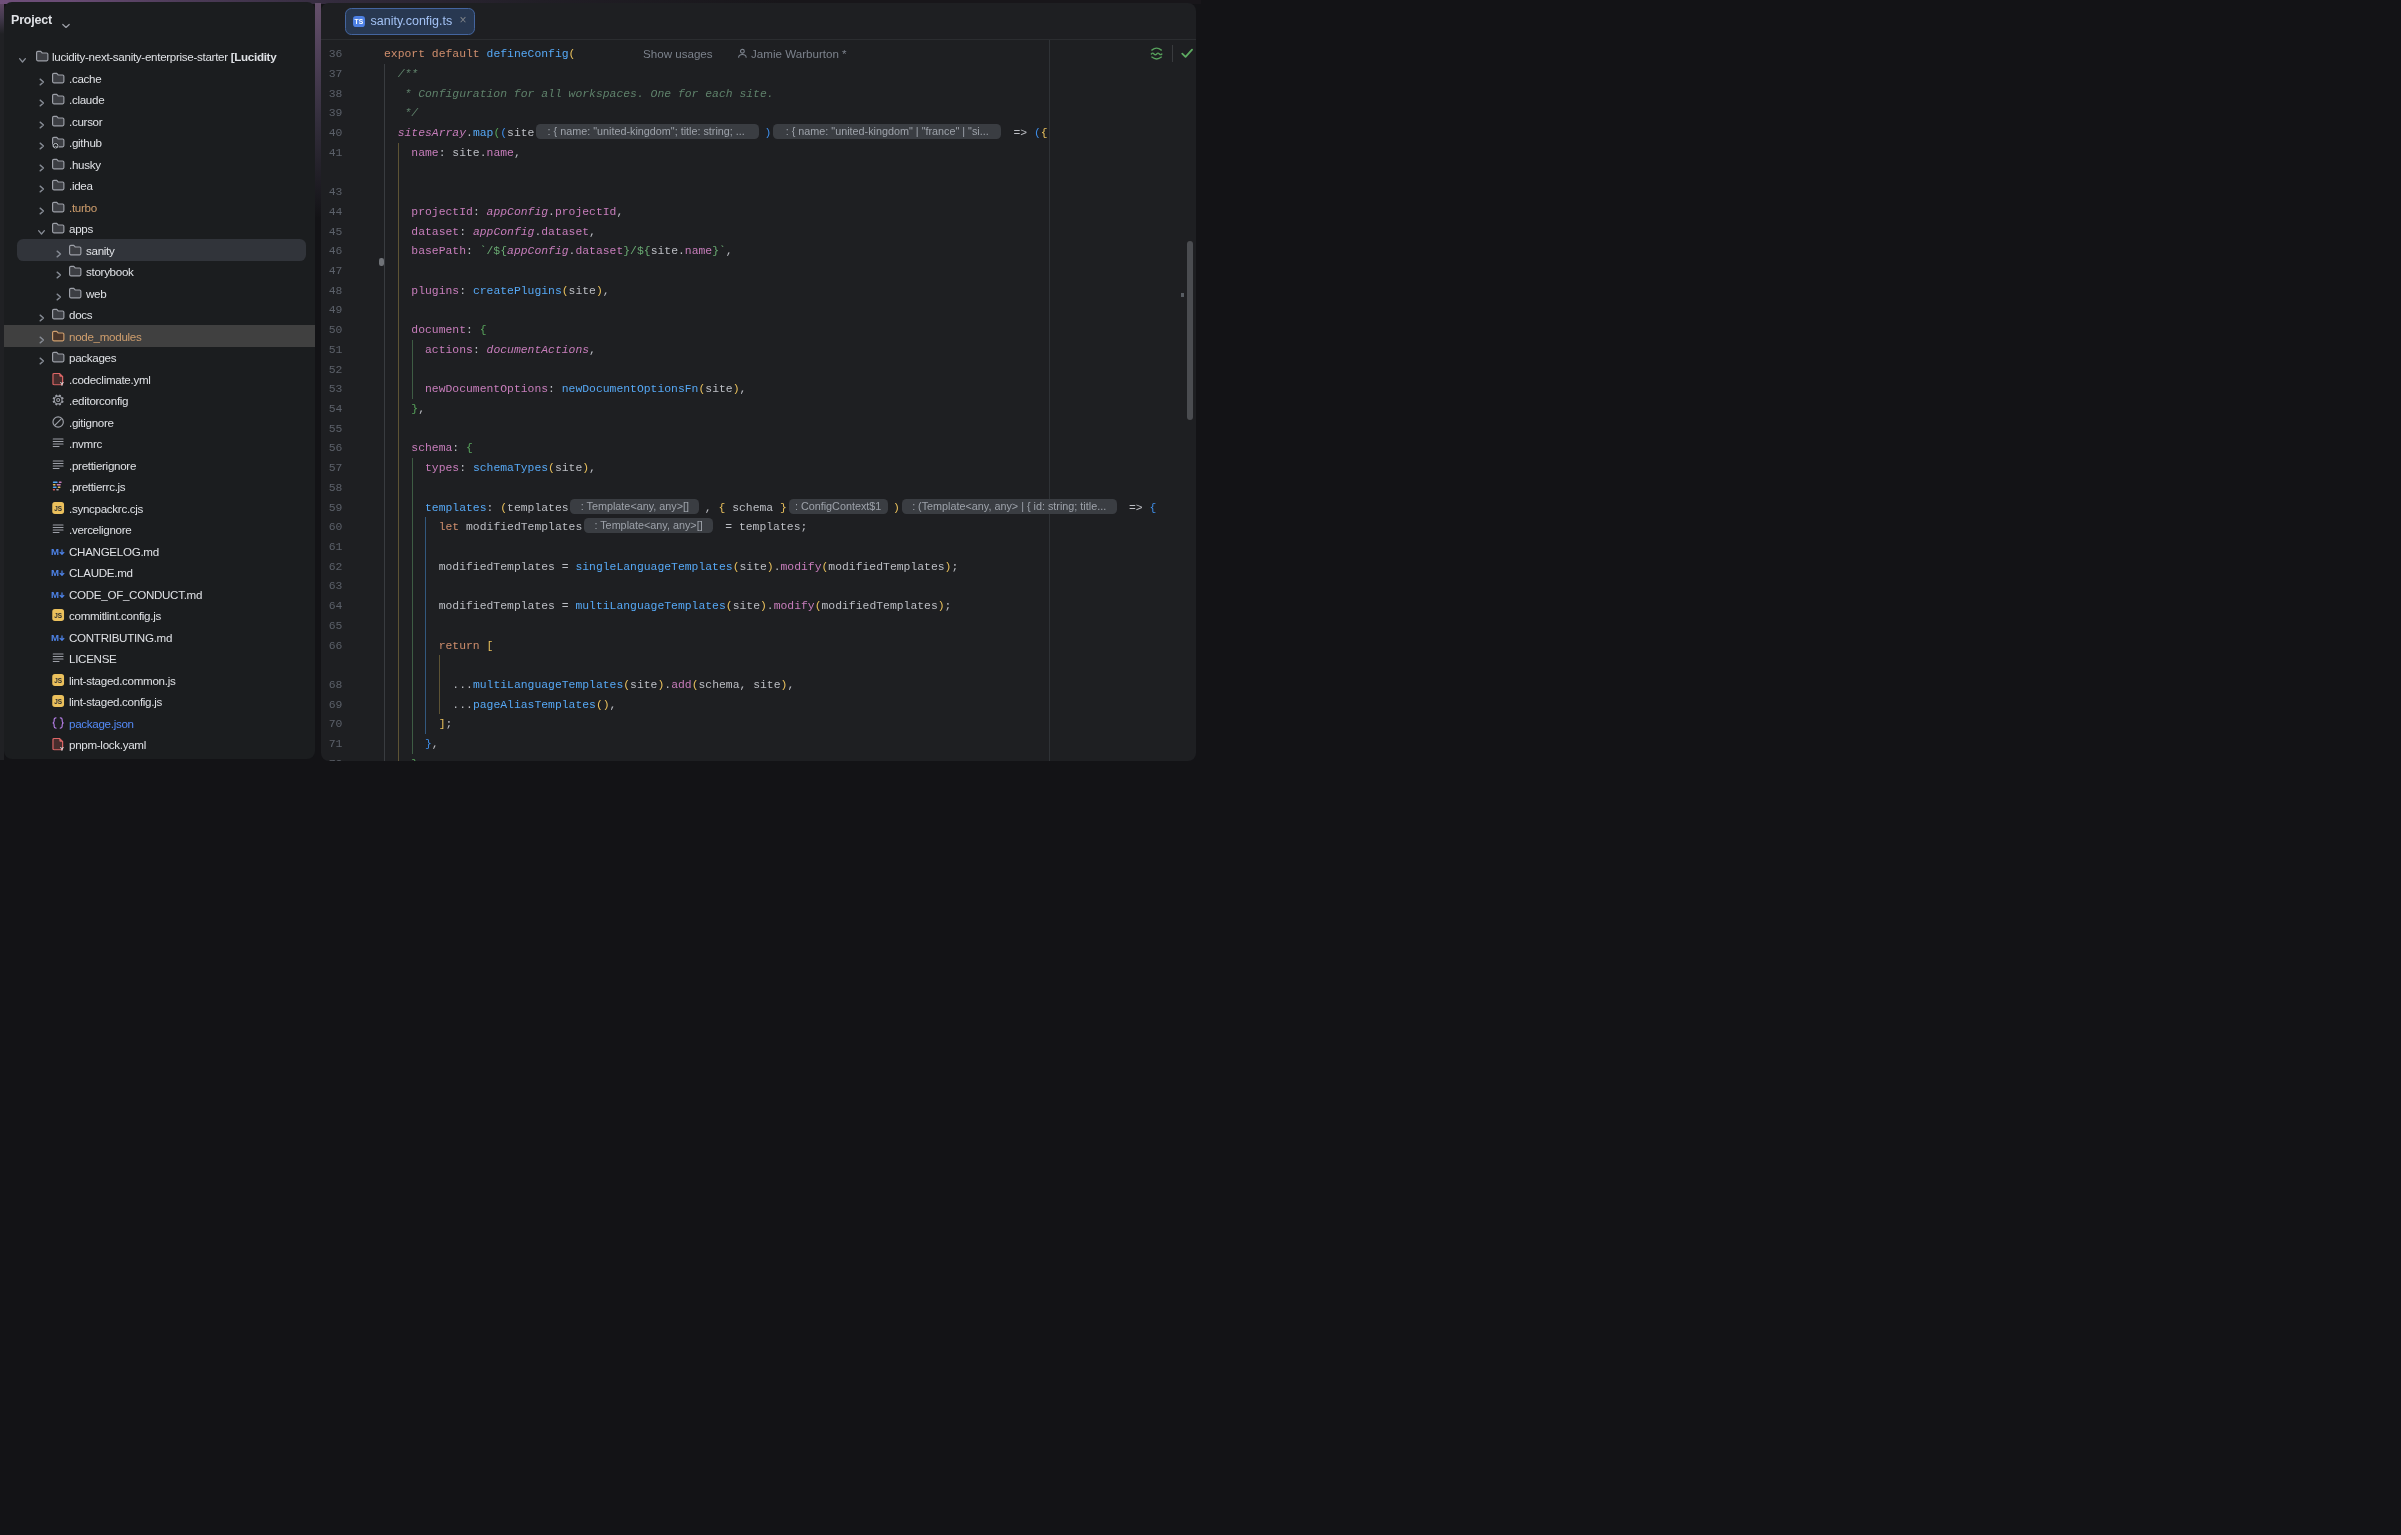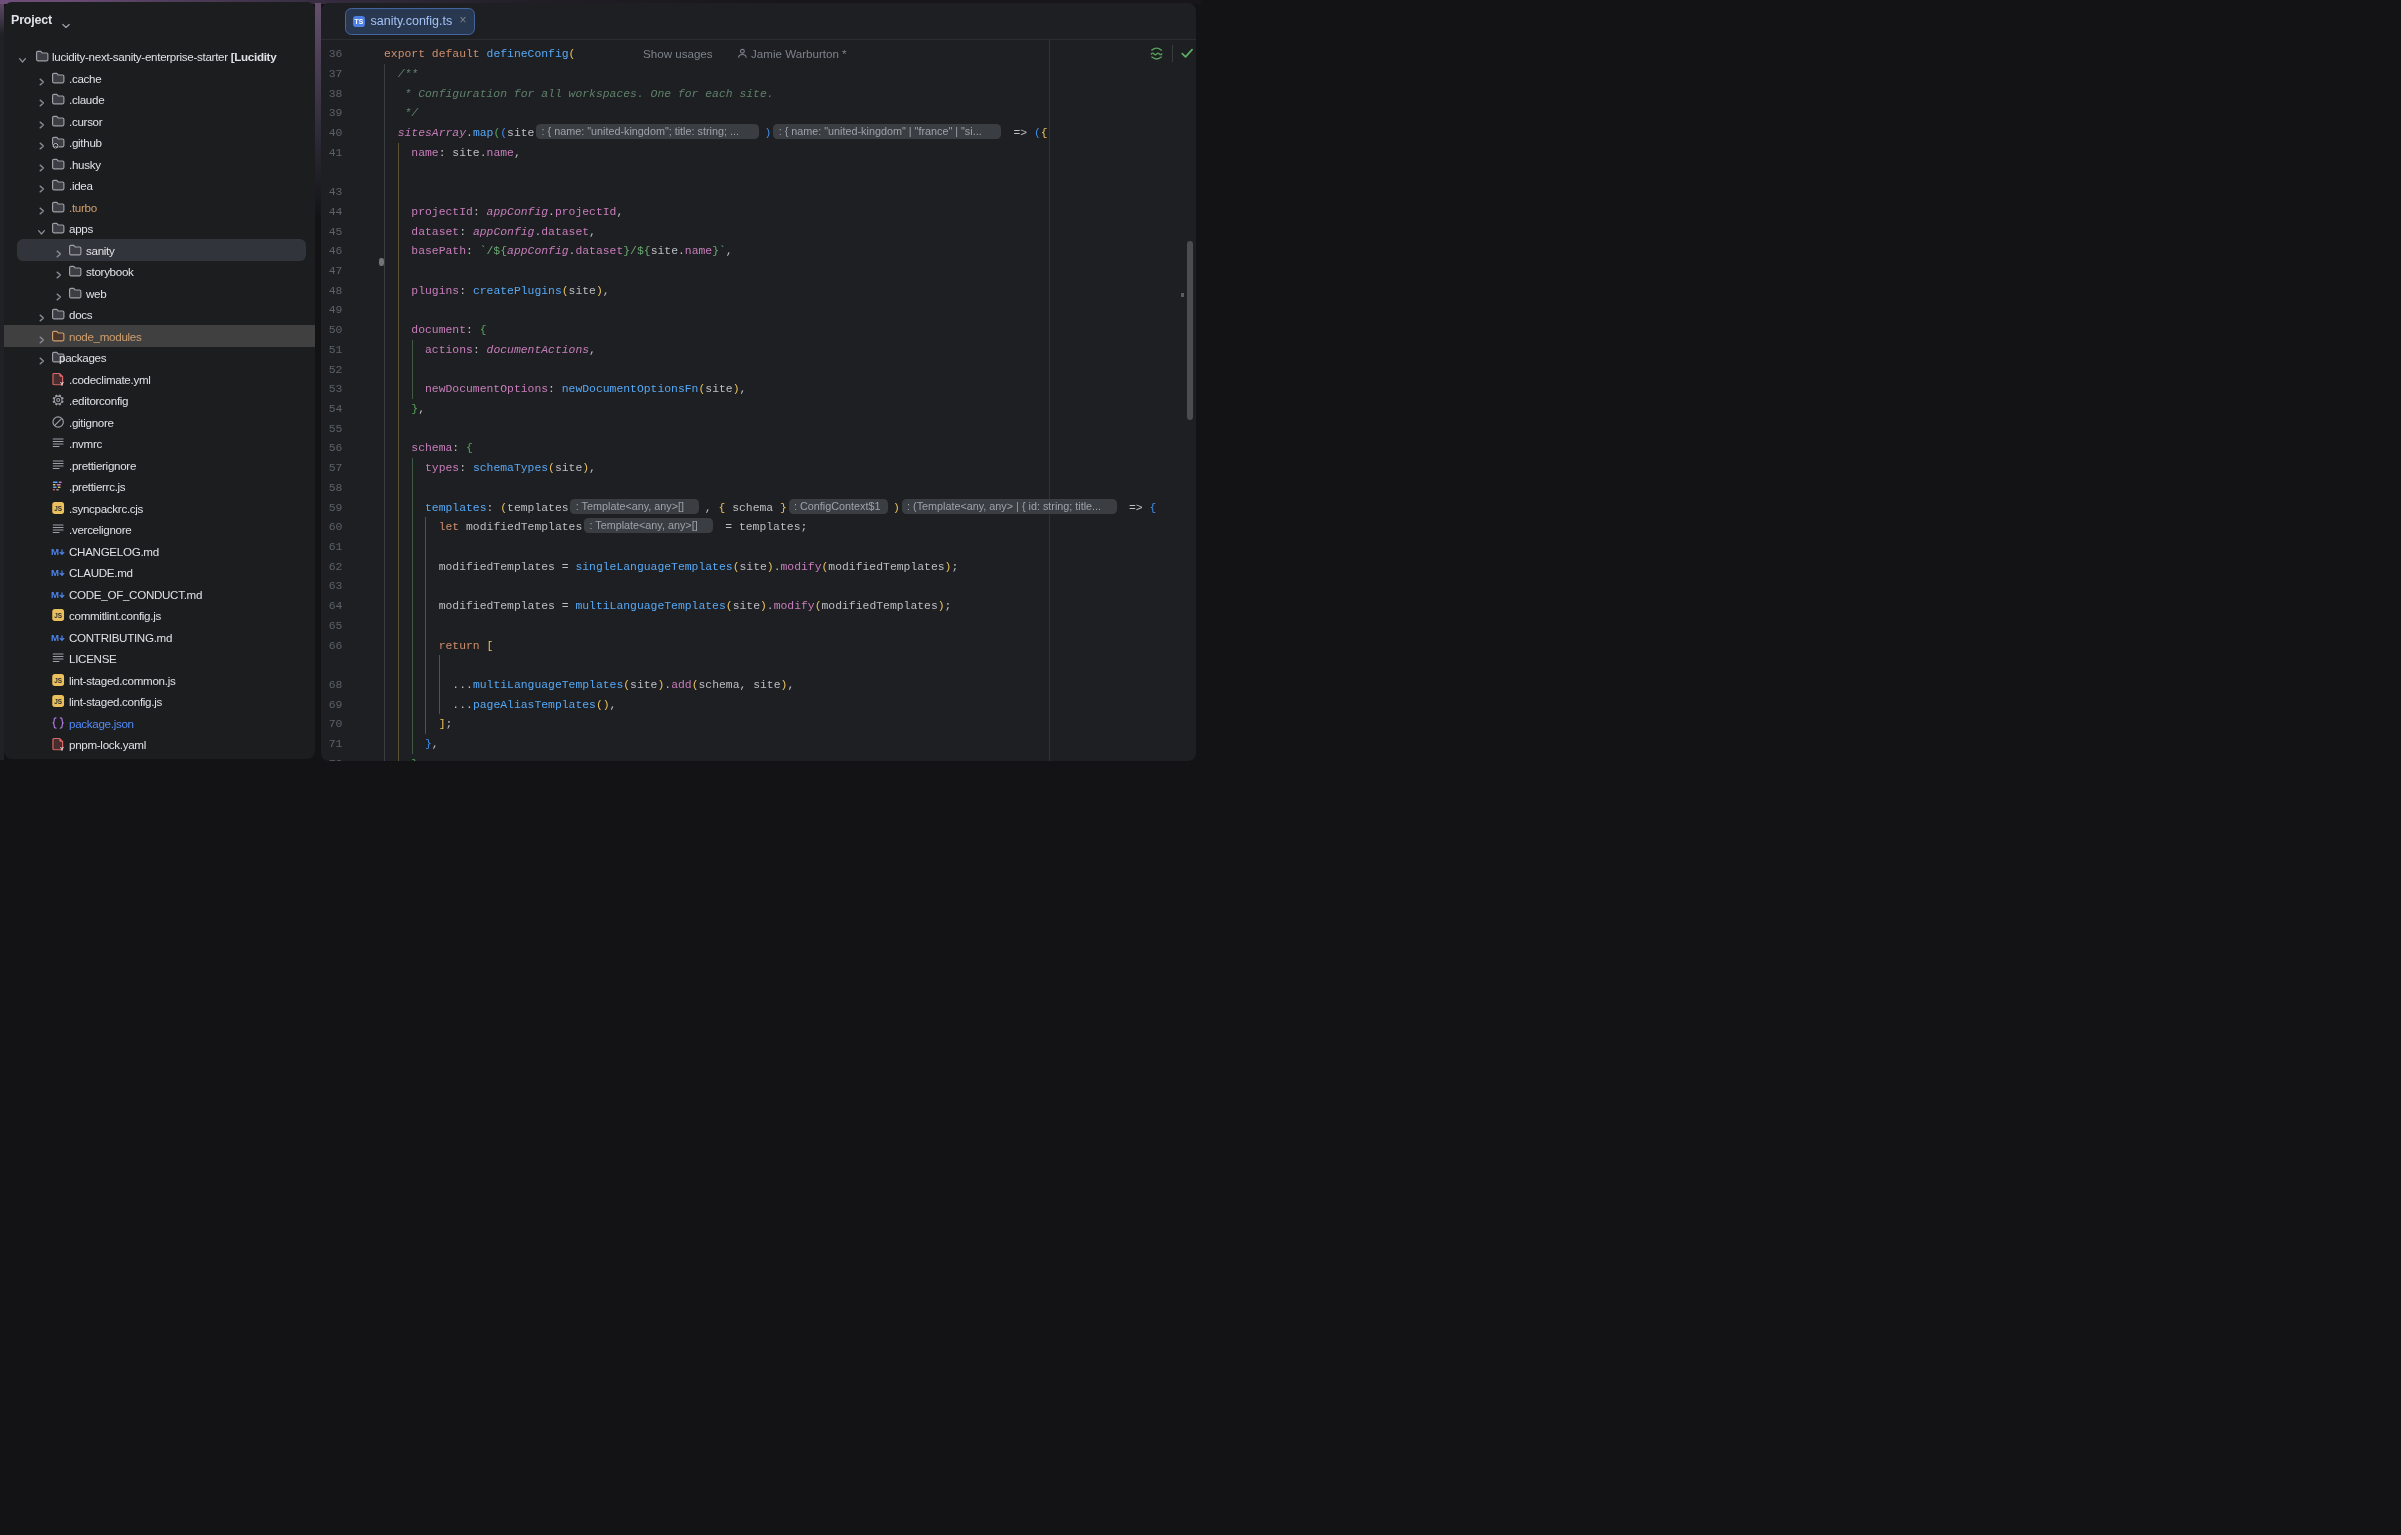--- a/index.html
+++ b/index.html
@@ -26,21 +26,21 @@
 #tab{position:absolute;left:4.5px;top:5px;width:128px;height:25px;background:#283851;border:0.9px solid #44659f;border-radius:6.3px;}
 #tab .tsi{position:absolute;left:7.6px;top:7.2px;width:11.6px;height:11.6px;border-radius:3.1px;background:#4d80e4;color:#fff;
  font-size:6.7px;font-weight:bold;text-align:center;line-height:11.6px;letter-spacing:0.2px;}
 #tab .tname{position:absolute;left:25px;top:5.4px;font-size:12.5px;color:#a3c2f5;}
 #tab .tx{position:absolute;left:114px;top:4.5px;font-size:12px;color:#7e8288;}
 #dots{position:absolute;left:858px;top:11.6px;width:2.7px;}
 #dots i{display:block;width:2.7px;height:2.7px;border-radius:50%;background:#d7d9dc;margin-bottom:2.3px;}
 
 .cl{position:absolute;left:0;width:875px;height:20px;font-family:"Liberation Mono",monospace;font-size:11.4px;line-height:20px;}
 .cl .ln{position:absolute;left:0;top:0;width:29px;text-align:center;color:#5b6069;}
-.cl pre{position:absolute;left:63px;top:0;margin:0;font:inherit;white-space:pre;color:#bcbec4;}
+.cl pre{position:absolute;left:63px;top:0;margin:0;font:inherit;white-space:pre;color:#bcbec4;text-align:center;}
 .k{color:#cf8e6d;} .f{color:#56a8f5;} .p{color:#c77dbb;} .pi{color:#c77dbb;font-style:italic;}
 .s{color:#6aab73;} .d{color:#5f826b;font-style:italic;} .w{color:#bcbec4;}
 .by{color:#e9c05c;} .bg{color:#58a55c;} .bb{color:#3e8eea;}
 .hint{display:inline-block;box-sizing:border-box;height:15.2px;line-height:15.2px;overflow:hidden;white-space:pre;
  background:#3a3d42;color:#9da2aa;border-radius:4.5px;font-family:"Liberation Sans",sans-serif;
  font-size:10.8px;vertical-align:-3.6px;padding:0 5.4px;margin:0 5.4px 0 1.8px;}
 .cv{position:absolute;top:0;font-family:"Liberation Sans",sans-serif;font-size:11.6px;color:#7c828c;white-space:nowrap;}
 
 .guide{position:absolute;width:0.9px;}
 #marg{position:absolute;left:728px;top:37px;bottom:0;width:0.9px;background:#2f3236;}
@@ -188,21 +188,21 @@
         </svg></span>
       <span class="lbl" style="left:65px"><span class="orange">node_modules</span></span>
     </div>
 <div class="row" style="top:344px">
       <span class="chev" style="left:33px"><svg width="9" height="9" viewBox="0 0 10 10">
           <path d="M3.5 1.8 L7.2 5 L3.5 8.2" fill="none" stroke="#868b94" stroke-width="1.5" stroke-linecap="round" stroke-linejoin="round"></path>
         </svg></span>
       <span class="ico" style="left:47px"><svg width="14.3" height="14.3" viewBox="0 0 16 16">
           <path d="M1.8 4.2 q0-1.4 1.4-1.4 h3.2 l1.6 1.8 h5.0 q1.4 0 1.4 1.4 v6 q0 1.4-1.4 1.4 h-9.8 q-1.4 0-1.4-1.4 z" fill="#3c3e43" stroke="#9da0a8" stroke-width="1.3"></path>
         </svg></span>
-      <span class="lbl" style="left:55px">packages</span>
+      <span class="lbl" style="left:65px">packages</span>
     </div>
 <div class="row" style="top:366px">
       <span class="ico" style="left:47px"><svg width="14.3" height="14.3" viewBox="0 0 16 16">
           <path d="M3.4 1.8 h6.2 l3.4 3.4 v8.0 q0 1.2-1.2 1.2 h-8.4 q-1.2 0-1.2-1.2 v-10.2 q0-1.2 1.2-1.2 z" fill="#472d2d" stroke="#dd6666" stroke-width="1.3"></path>
           <path d="M9.4 1.8 l3.6 3.6 h-2.6 q-1 0-1-1 z" fill="#dd6666"></path>
           <text x="10.2" y="15.4" font-family="Liberation Sans" font-size="6.5" font-weight="bold" fill="#e8eaee">Y</text>
         </svg></span>
       <span class="lbl" style="left:65px">.codeclimate.yml</span>
     </div>
 <div class="row" style="top:387px">

